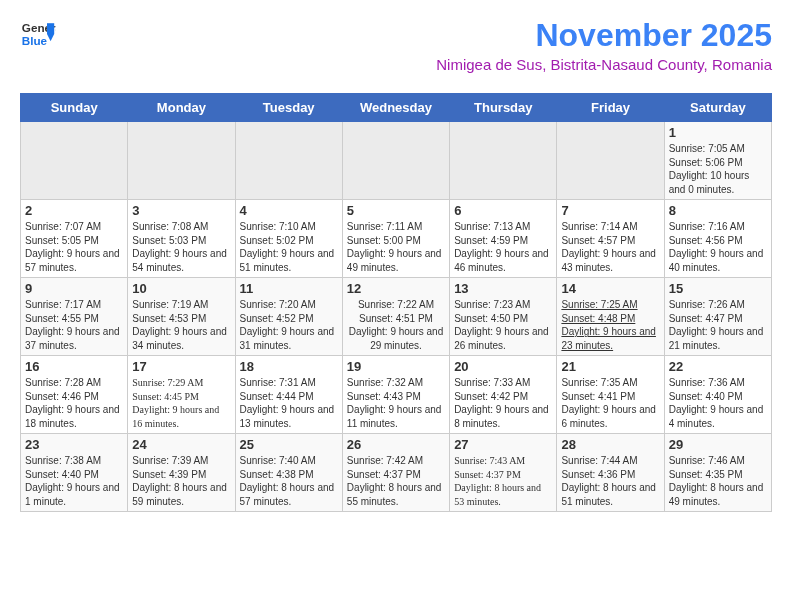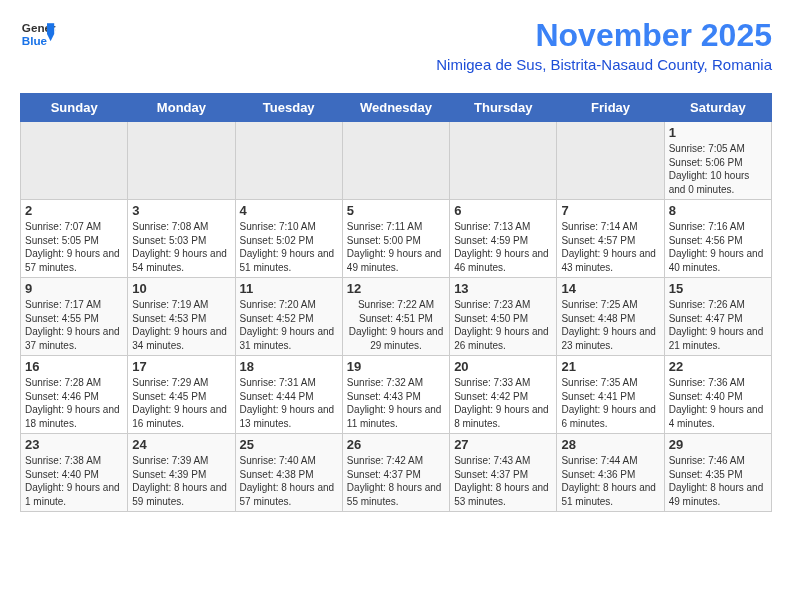--- a/index.html
+++ b/index.html
@@ -29,21 +29,21 @@
       text-align: right;
     }
     .month-title {
       font-size: 32px;
       font-weight: bold;
       color: #3b82f6;
       line-height: 1.2;
     }
     .subtitle {
       font-size: 15px;
-      color: #1d4ed8;
+      color: #a21caf;
       margin-top: 2px;
     }
     .calendar {
       width: 100%;
       border-collapse: collapse;
       margin-top: 20px;
       font-size: 11px;
     }
     .calendar thead th {
       background: #3d6bbf;
@@ -201,41 +201,41 @@
 Daylight: 9 hours and 29 minutes.</div>
         </td>
         <td>
           <div class="day-number">13</div>
           <div class="day-info" style="white-space: pre-line;">Sunrise: 7:23 AM
 Sunset: 4:50 PM
 Daylight: 9 hours and 26 minutes.</div>
         </td>
         <td>
           <div class="day-number">14</div>
-          <div class="day-info" style="white-space: pre-line;">Sunrise: 7:25 AM
+          <div class="day-info" style="white-space: pre-line; text-decoration: underline;">Sunrise: 7:25 AM
 Sunset: 4:48 PM
 Daylight: 9 hours and 23 minutes.</div>
         </td>
         <td>
           <div class="day-number">15</div>
           <div class="day-info" style="white-space: pre-line;">Sunrise: 7:26 AM
 Sunset: 4:47 PM
 Daylight: 9 hours and 21 minutes.</div>
         </td>
       </tr>
       <tr>
         <td>
           <div class="day-number">16</div>
           <div class="day-info" style="white-space: pre-line;">Sunrise: 7:28 AM
 Sunset: 4:46 PM
 Daylight: 9 hours and 18 minutes.</div>
         </td>
         <td>
           <div class="day-number">17</div>
-          <div class="day-info" style="white-space: pre-line;">Sunrise: 7:29 AM
+          <div class="day-info" style="white-space: pre-line; font-family: Liberation Serif, serif;">Sunrise: 7:29 AM
 Sunset: 4:45 PM
 Daylight: 9 hours and 16 minutes.</div>
         </td>
         <td>
           <div class="day-number">18</div>
           <div class="day-info" style="white-space: pre-line;">Sunrise: 7:31 AM
 Sunset: 4:44 PM
 Daylight: 9 hours and 13 minutes.</div>
         </td>
         <td>
@@ -283,21 +283,21 @@
 Daylight: 8 hours and 57 minutes.</div>
         </td>
         <td>
           <div class="day-number">26</div>
           <div class="day-info" style="white-space: pre-line;">Sunrise: 7:42 AM
 Sunset: 4:37 PM
 Daylight: 8 hours and 55 minutes.</div>
         </td>
         <td>
           <div class="day-number">27</div>
-          <div class="day-info" style="white-space: pre-line;">Sunrise: 7:43 AM
+          <div class="day-info" style="white-space: pre-line; font-family: Liberation Serif, serif;">Sunrise: 7:43 AM
 Sunset: 4:37 PM
 Daylight: 8 hours and 53 minutes.</div>
         </td>
         <td>
           <div class="day-number">28</div>
           <div class="day-info" style="white-space: pre-line;">Sunrise: 7:44 AM
 Sunset: 4:36 PM
 Daylight: 8 hours and 51 minutes.</div>
         </td>
         <td>

